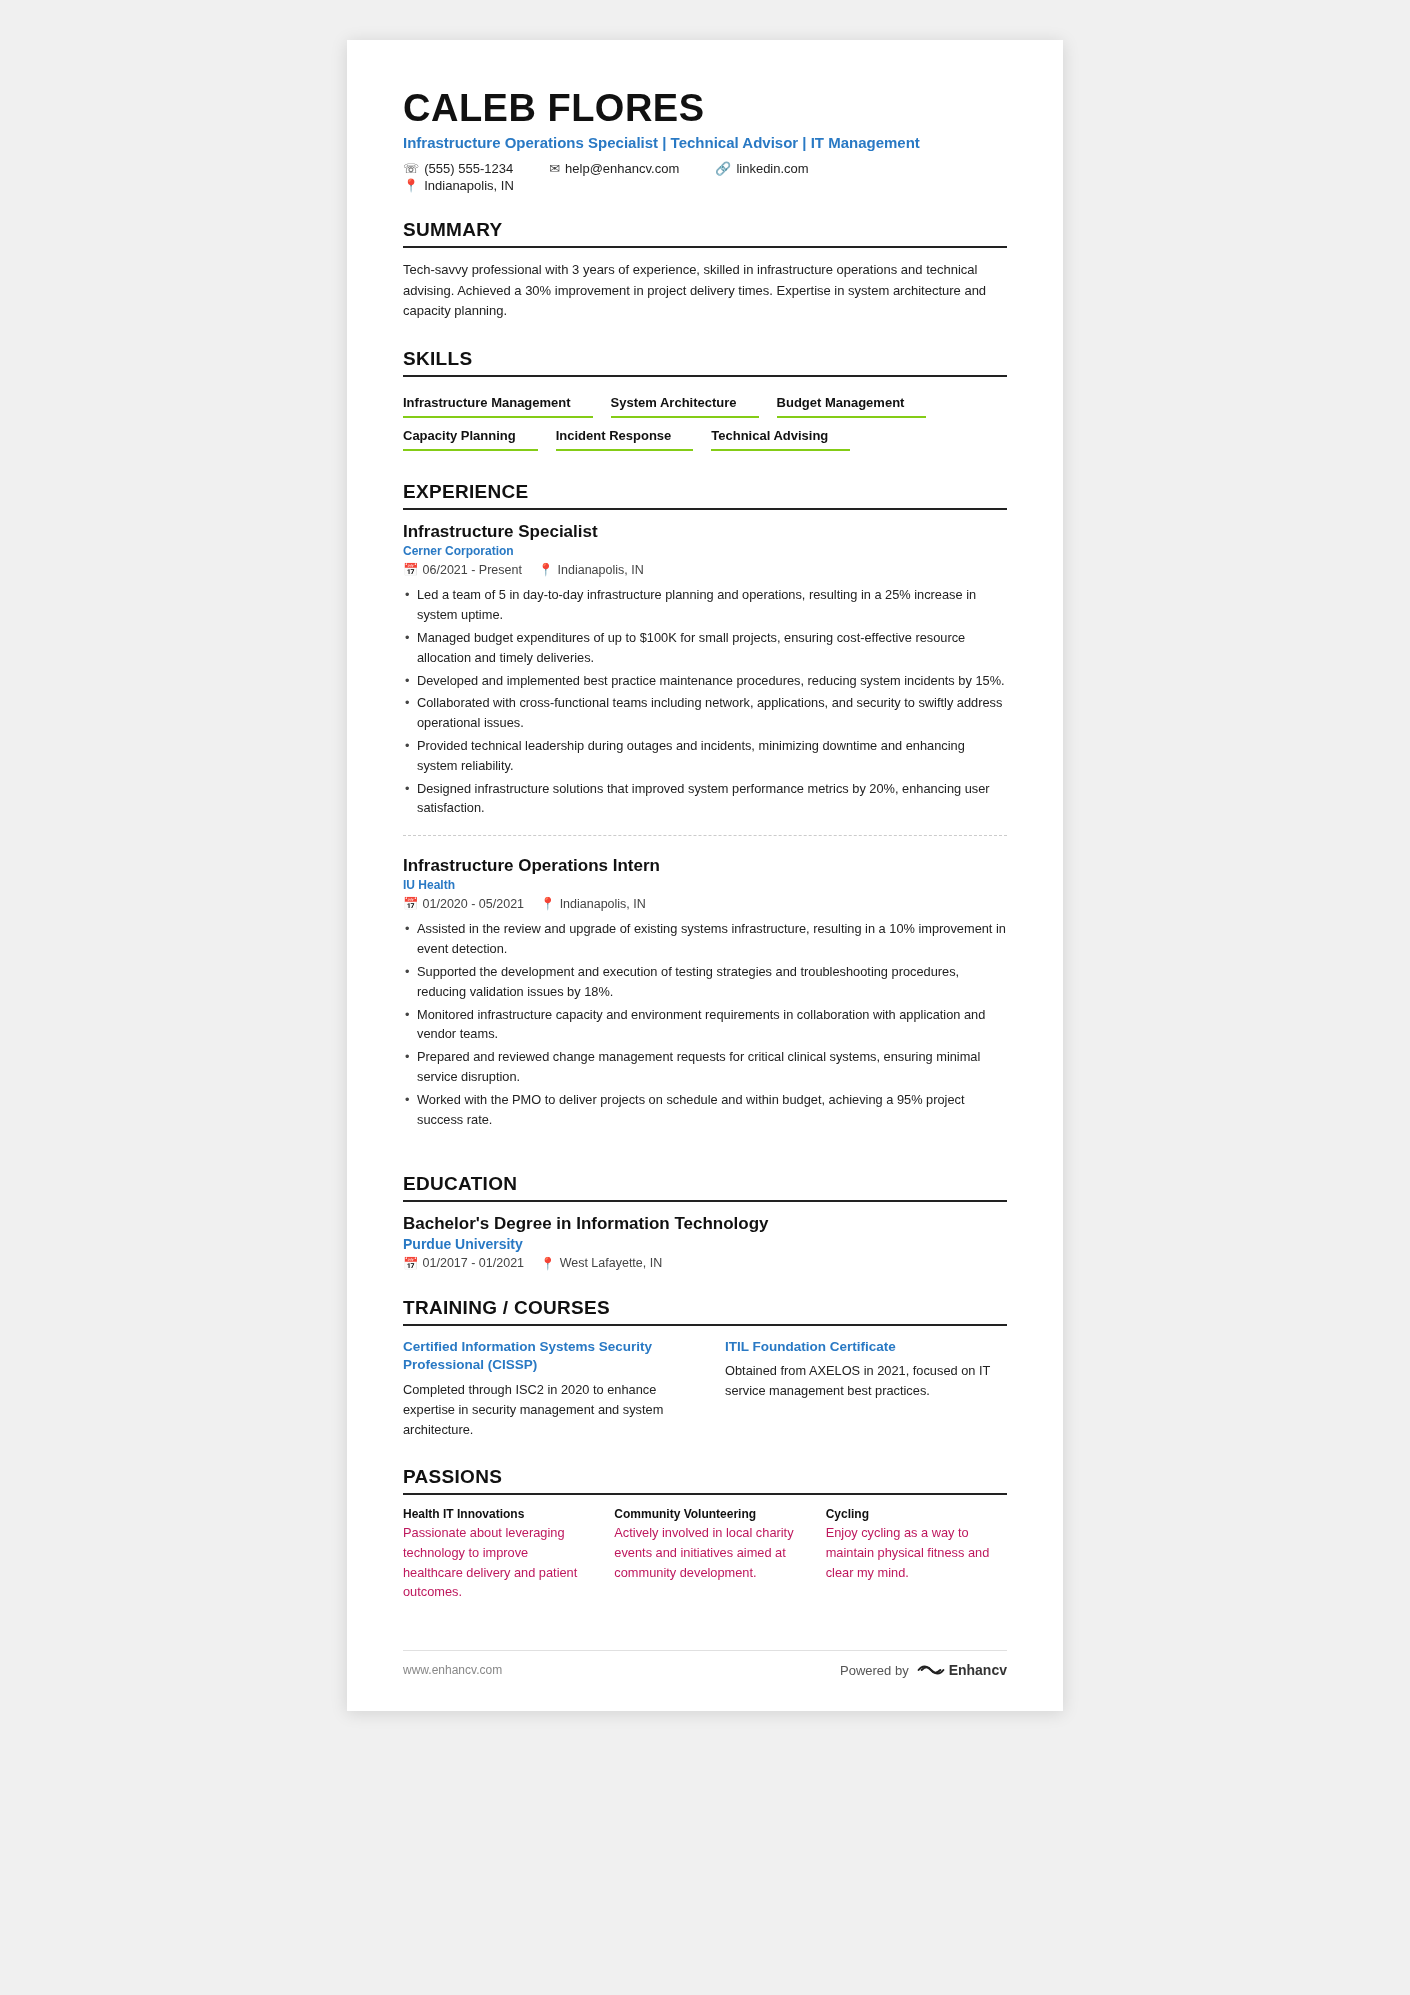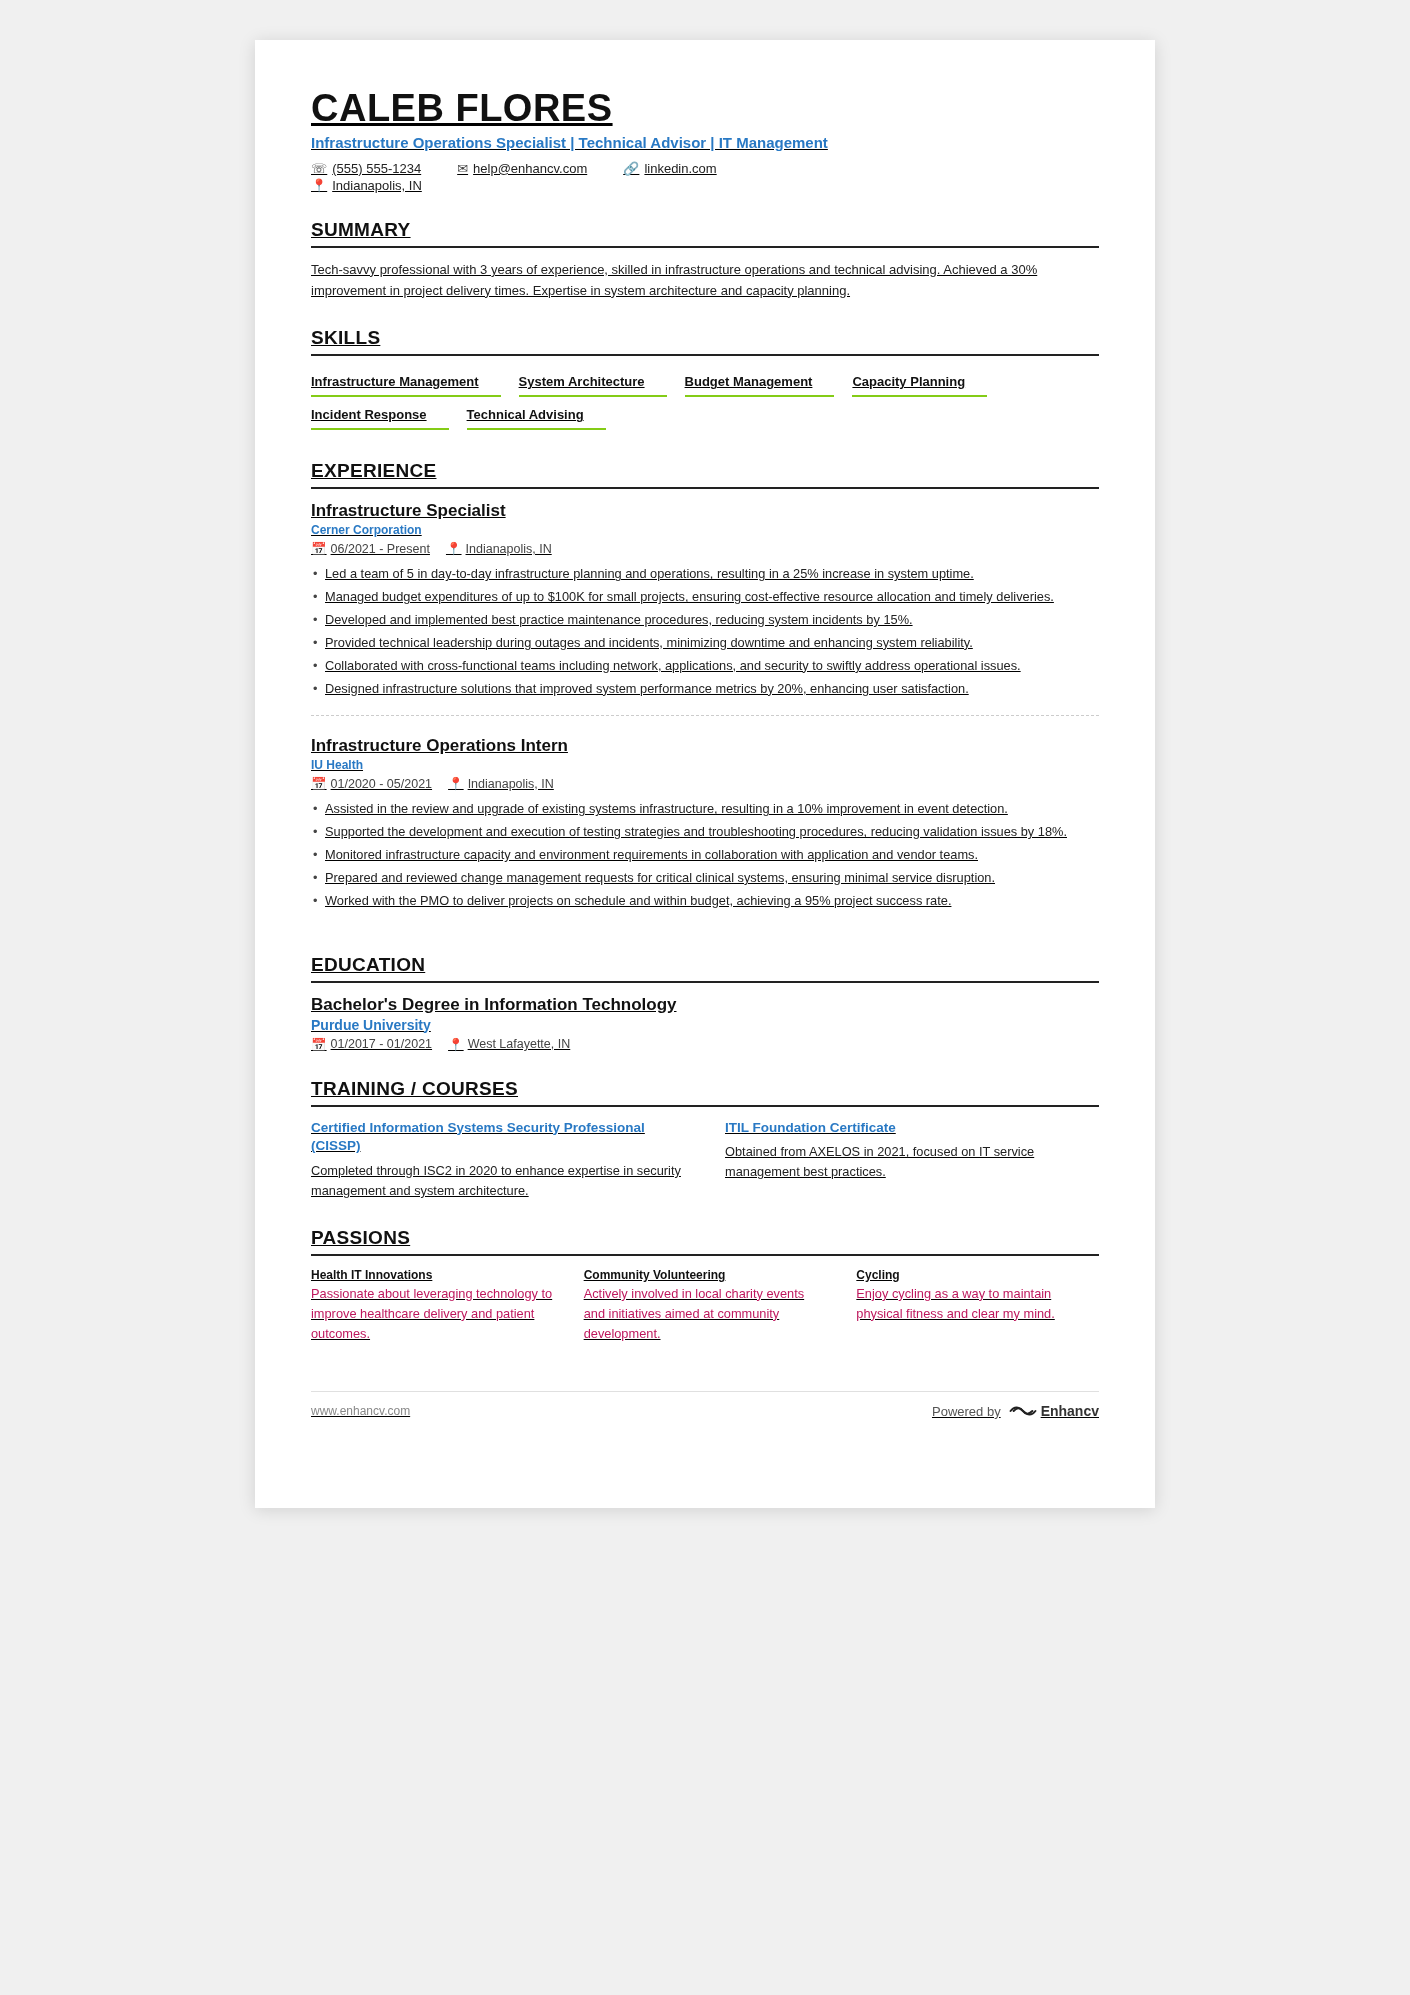--- a/index.html
+++ b/index.html
@@ -5,25 +5,24 @@
     * { margin: 0; padding: 0; box-sizing: border-box; }
     body {
       font-family: Arial, Helvetica, sans-serif;
       background: #f0f0f0;
       display: flex;
       justify-content: center;
       padding: 40px 20px;
     }
     .resume-page {
       background: #fff;
-      width: 900px;
-      padding: 48px 56px 88px 56px;
+      width: 716px;
+      padding: 48px 56px 32px 56px;
       box-shadow: 0 2px 16px rgba(0,0,0,0.13);
       position: relative;
-      text-decoration: underline;
     }
     
     .header-name {
       font-size: 38px;
       font-weight: 900;
       color: #111;
       letter-spacing: 0.5px;
       text-transform: uppercase;
       line-height: 1.1;
     }
@@ -288,22 +287,22 @@
         </div>
         <div class="job-meta-item">
           <span>📍</span>
           <span>Indianapolis, IN</span>
         </div>
       </div>
       <ul class="bullet-list">
         <li>Led a team of 5 in day-to-day infrastructure planning and operations, resulting in a 25% increase in system uptime.</li>
         <li>Managed budget expenditures of up to $100K for small projects, ensuring cost-effective resource allocation and timely deliveries.</li>
         <li>Developed and implemented best practice maintenance procedures, reducing system incidents by 15%.</li>
+        <li>Collaborated with cross-functional teams including network, applications, and security to swiftly address operational issues.</li>
         <li>Provided technical leadership during outages and incidents, minimizing downtime and enhancing system reliability.</li>
-        <li>Collaborated with cross-functional teams including network, applications, and security to swiftly address operational issues.</li>
         <li>Designed infrastructure solutions that improved system performance metrics by 20%, enhancing user satisfaction.</li>
       </ul>
     </div>
 
     <div class="experience-entry">
       <div class="job-title">Infrastructure Operations Intern</div>
       <div class="company-name">IU Health</div>
       <div class="job-meta">
         <div class="job-meta-item">
           <span>📅</span>

